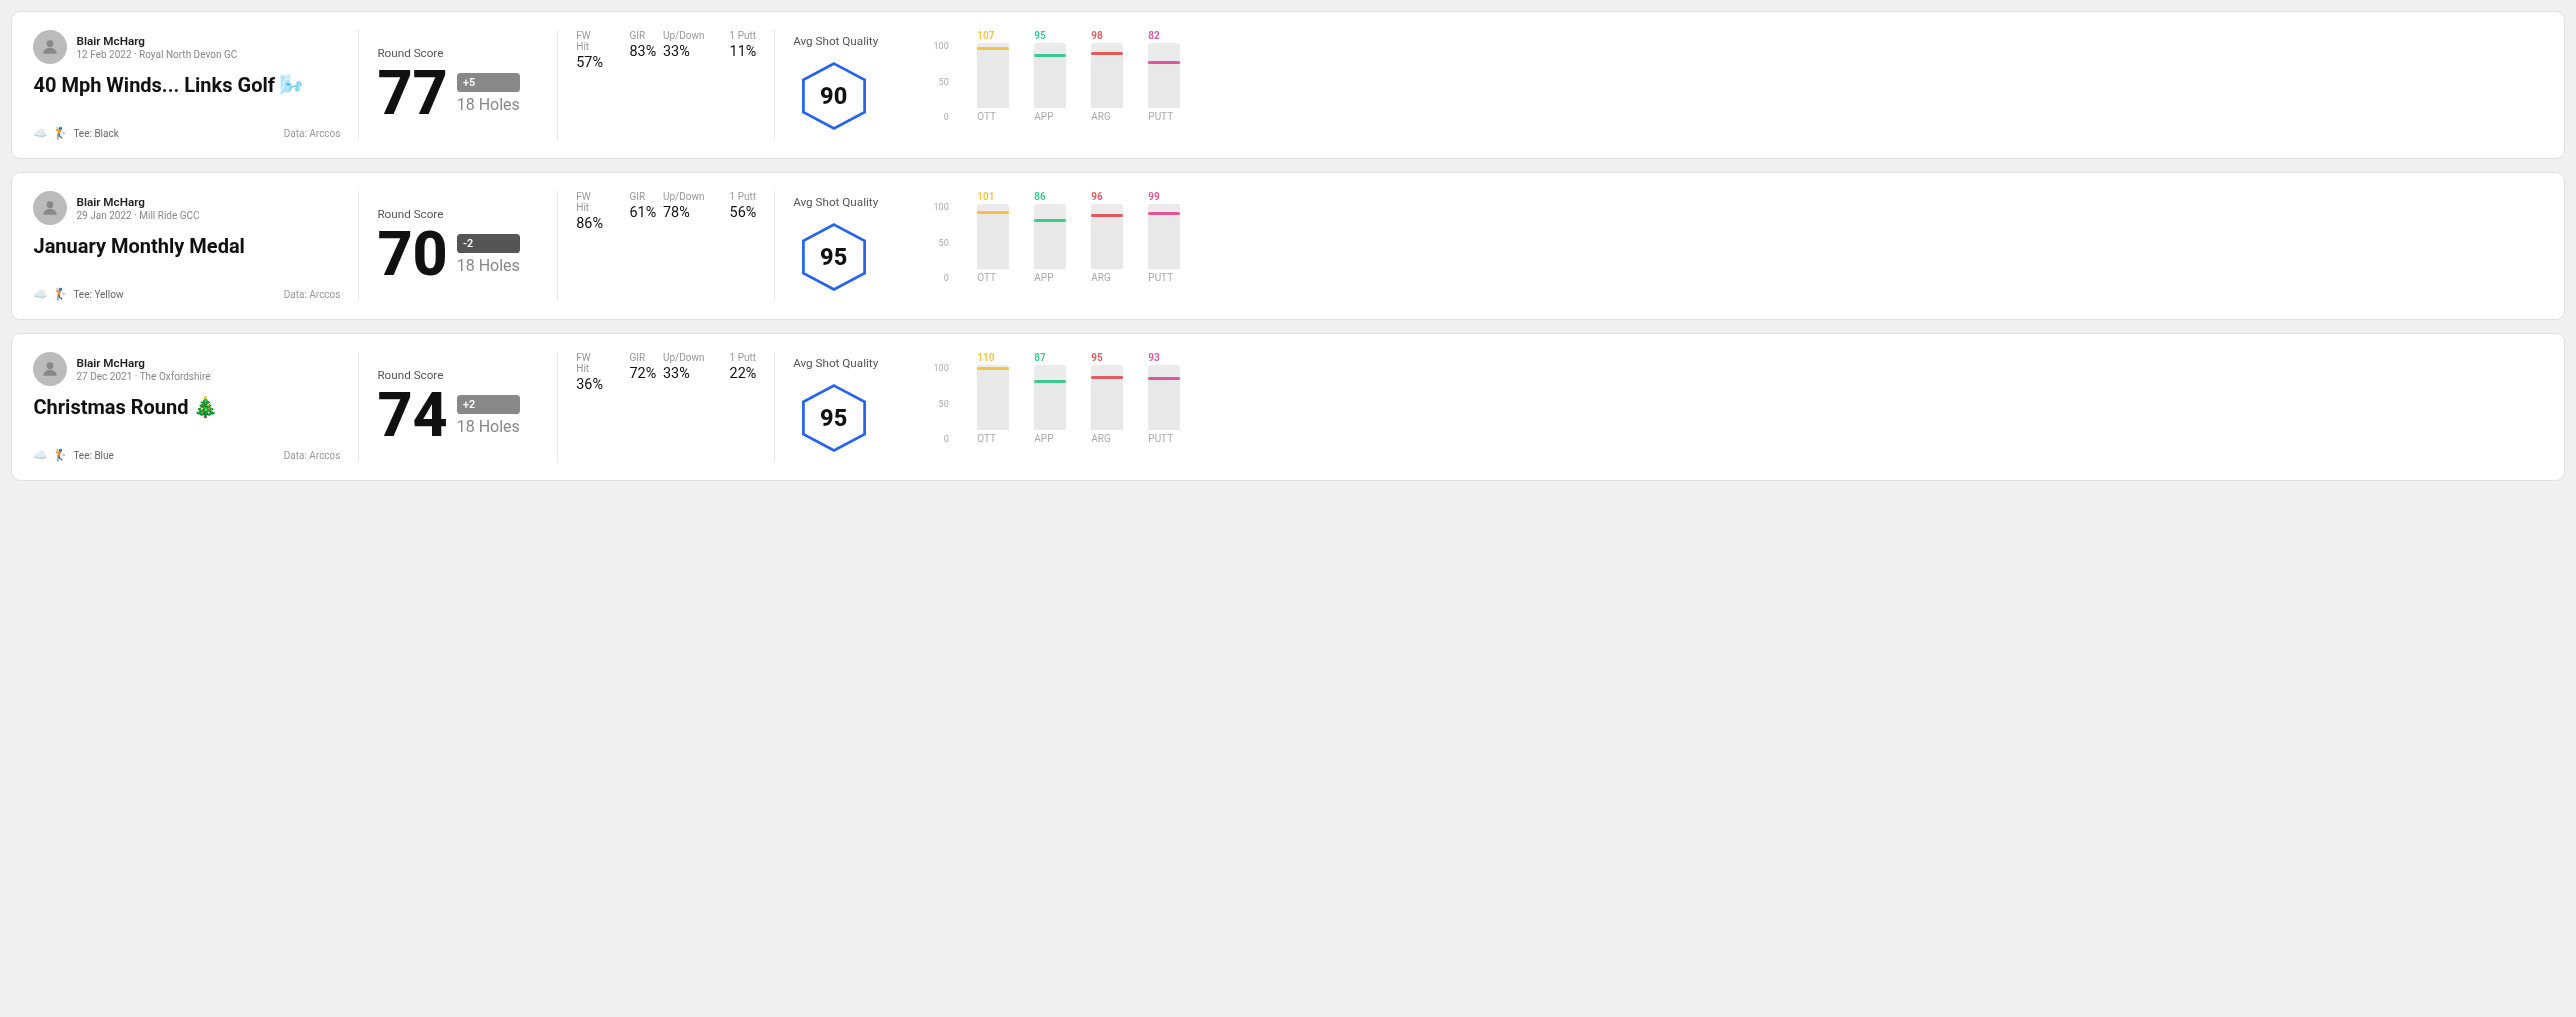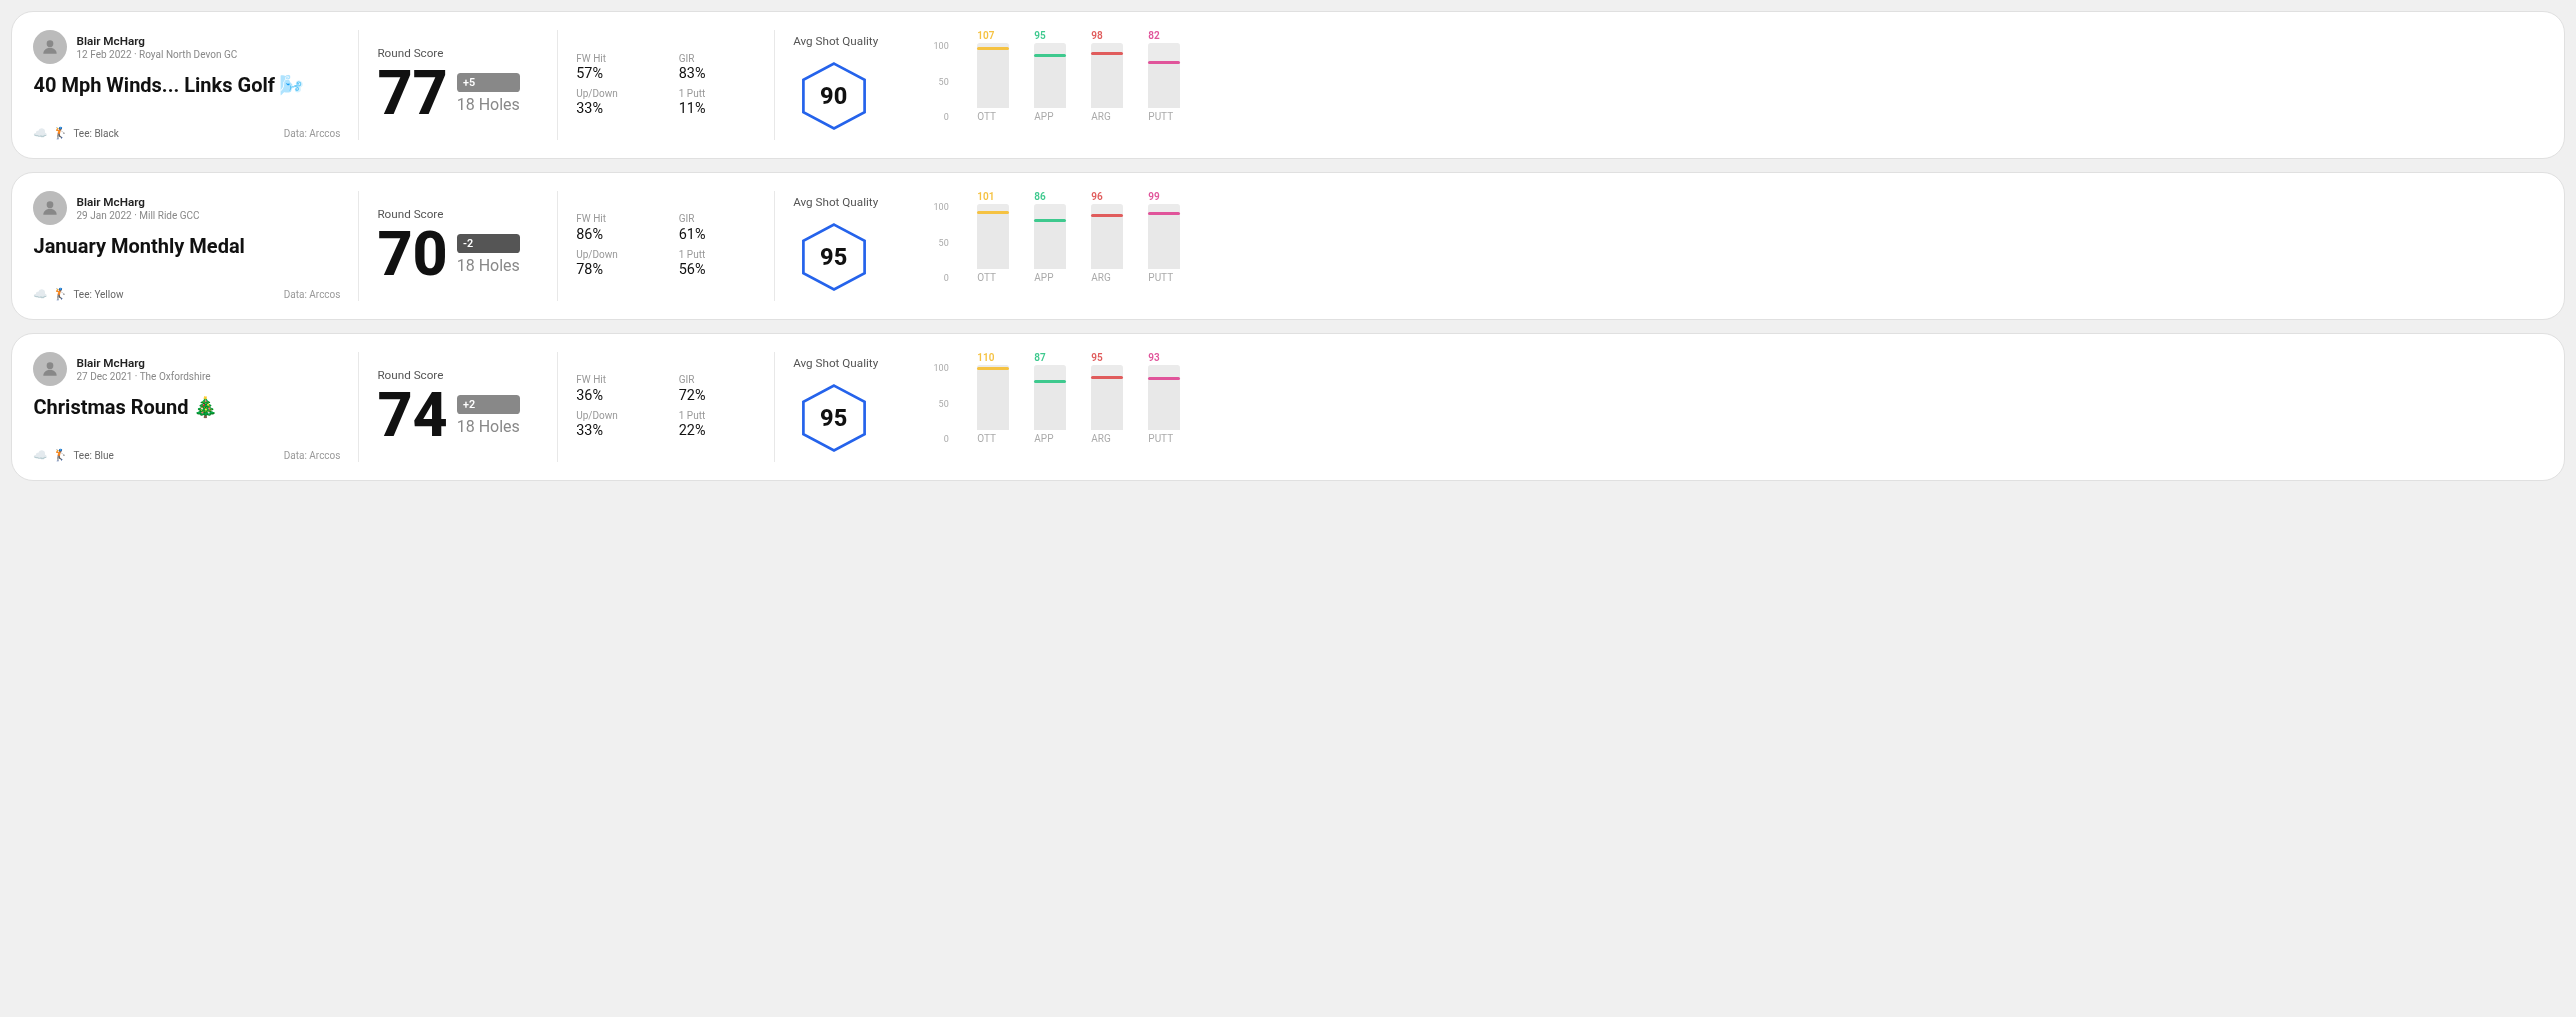--- a/index.html
+++ b/index.html
@@ -4,21 +4,21 @@
   <style>
     * { box-sizing: border-box; margin: 0; padding: 0; }
     body {
       font-family: -apple-system, BlinkMacSystemFont, 'Segoe UI', Roboto, sans-serif;
       background: #f0f0f0;
       padding: 10.8px;
       min-width: 1263px;
     }
     .round-card {
       background: #fff;
-      border-radius: 22px;
+      border-radius: 9px;
       border: 0.9px solid #e0e0e0;
       margin-bottom: 12.6px;
       display: flex;
       align-items: stretch;
       overflow: hidden;
       padding: 18px 21.7px;
     }
     .left-section {
       width: 307px;
       flex-shrink: 0;
@@ -124,21 +124,21 @@
     .badge-plus { background: #888; }
     .badge-minus { background: #555; }
     .holes-label {
       font-size: 16px;
       color: #888;
     }
     .stats-section {
       width: 180px;
       flex-shrink: 0;
       display: flex;
-      flex-direction: column;
+      flex-direction: row;
       justify-content: center;
       gap: 5.4px;
     }
     .stats-row {
       display: flex;
       gap: 25px;
     }
     .stat-item { flex: 1; }
     .stat-label {
       font-size: 10px;

